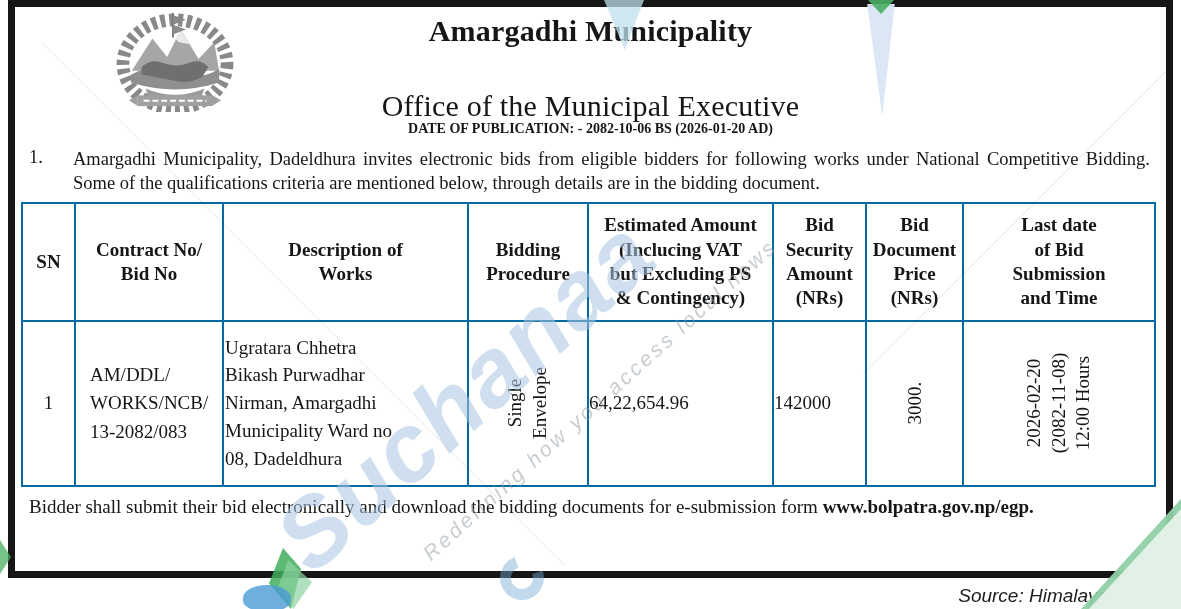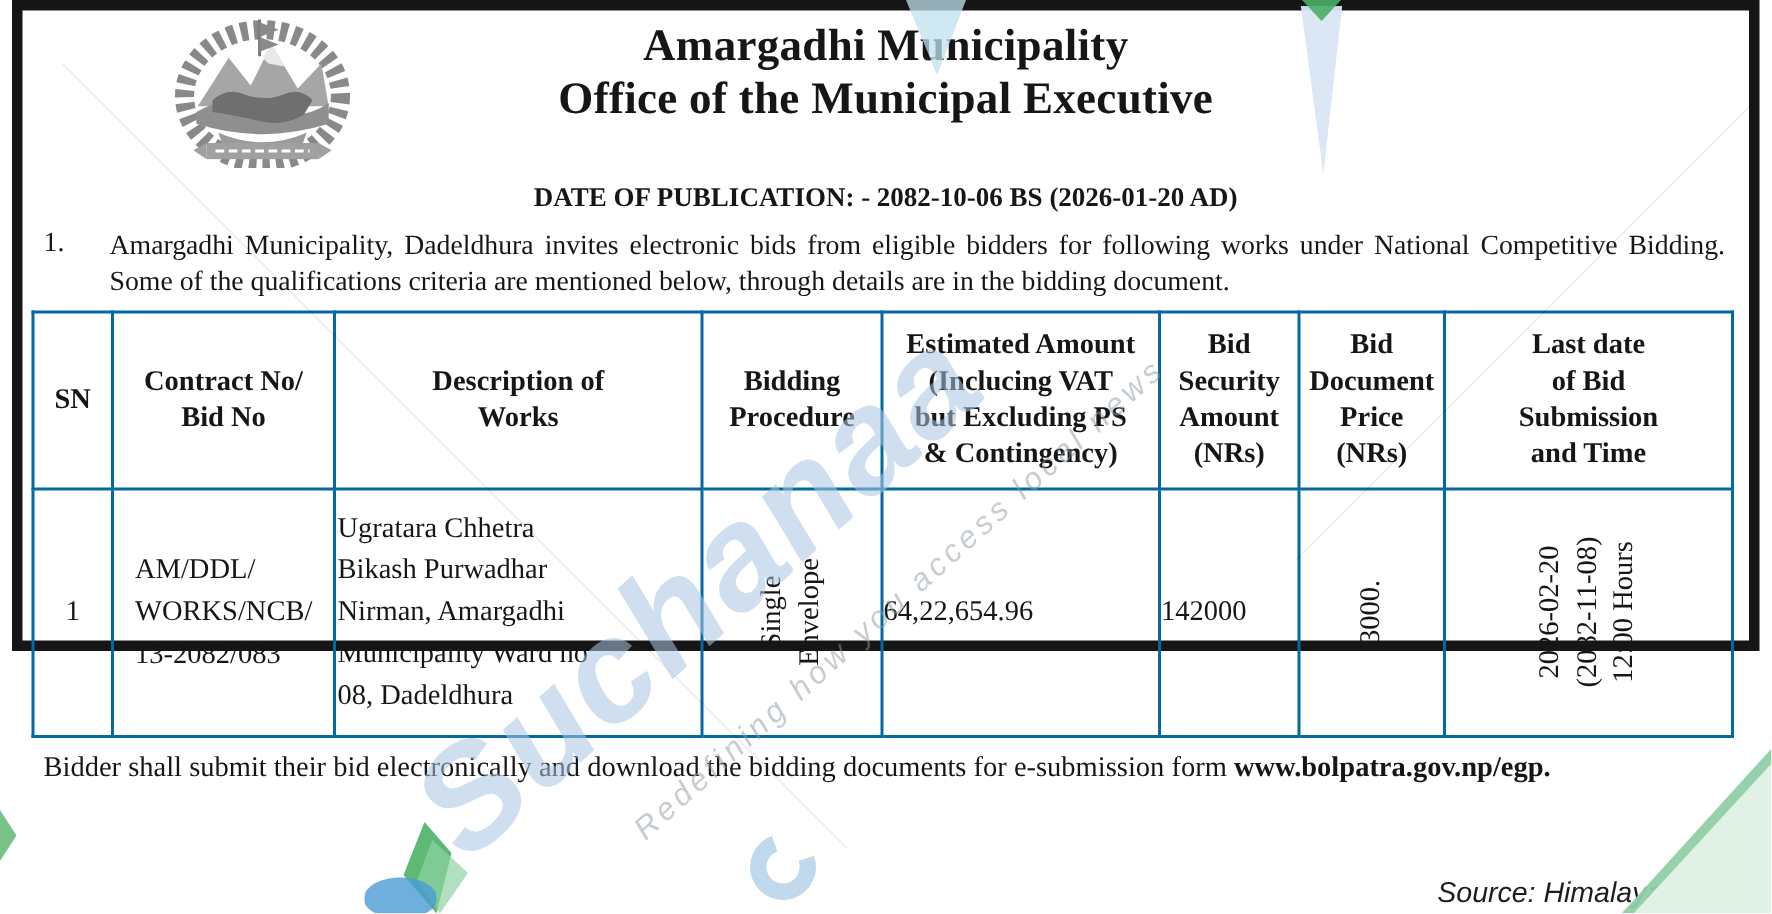--- a/index.html
+++ b/index.html
@@ -2,39 +2,39 @@
 <html><head>
 <meta charset="utf-8">
 <style>
   * { margin:0; padding:0; box-sizing:border-box; }
   html,body { width:1181px; height:609px; background:#ffffff; }
   body { font-family:"Liberation Serif", serif; color:#161616; }
 
   .stage { position:relative; width:1181px; height:609px; overflow:hidden; background:#fff; }
 
   
-  .doc { position:absolute; left:8px; top:0; width:1165px; height:434px;
+  .doc { position:absolute; left:8px; top:0; width:1165px; height:578px;
          border:7px solid #161616; background:#fff; z-index:1; }
 
   
   .doc-header { position:relative; height:106px; }
   .logo-wrap { position:absolute; left:100px; top:3px; width:120px; height:102px; }
   .title-block { text-align:center; padding-top:6px; }
   .org-name    { font-size:30px; font-weight:bold; line-height:1.17; letter-spacing:.2px; }
-  .office-name { font-size:30px; font-weight:bold; line-height:1.17; letter-spacing:.2px; }
+  .office-name { font-size:30px; font-weight:normal; line-height:1.17; letter-spacing:.2px;margin-top:40px; }
   .org-address { font-size:23px; font-weight:bold; line-height:1.25; }
 
   
   .banner { height:34px; margin-top:3px; background:#141414;
             display:flex; align-items:center; justify-content:center; }
   .banner-text { color:#ffffff; font-weight:bold; font-size:32px; line-height:1;
                  transform:scale(0.9,1.08); letter-spacing:.5px; white-space:nowrap; }
 
   
-  .pubdate { text-align:center; font-weight:bold; font-size:18px; margin-top:8px; }
+  .pubdate { text-align:center; font-weight:bold; font-size:14px; margin-top:8px; }
 
   
   .intro { display:flex; margin:10px 16px 0 14px; }
   .intro-num  { flex:none; width:44px; font-size:18.5px; }
   .intro-text { flex:1; font-size:18.5px; line-height:1.32; text-align:justify; }
 
   
   table.bid-table { border-collapse:collapse; table-layout:fixed; width:1133px; margin:6px 0 0 6px; }
   .bid-table th, .bid-table td { border:2px solid #0369a1; vertical-align:middle; overflow:hidden; }
   .thead-row { height:118px; }

